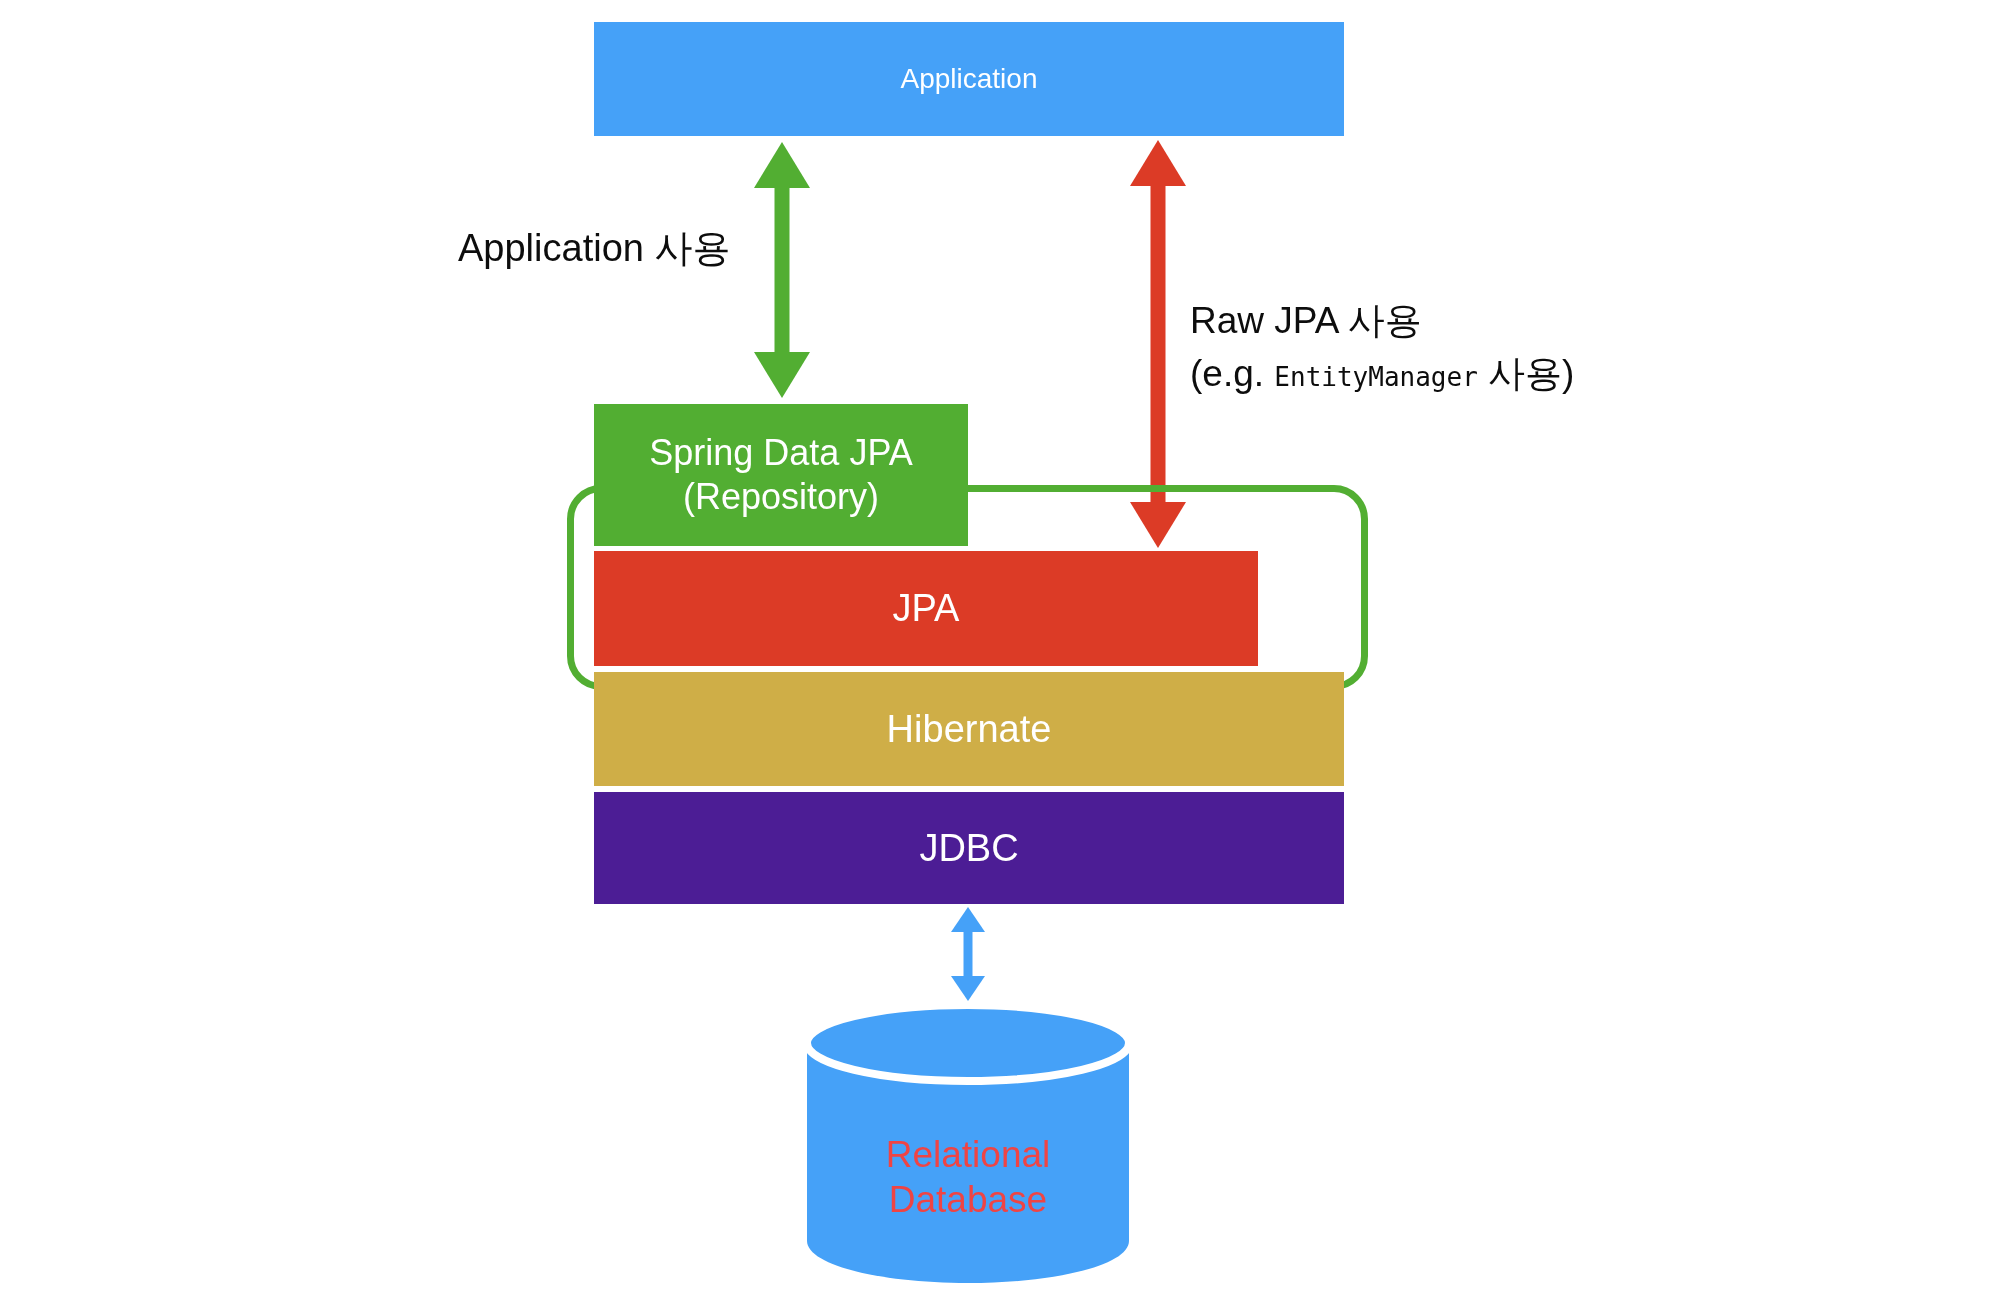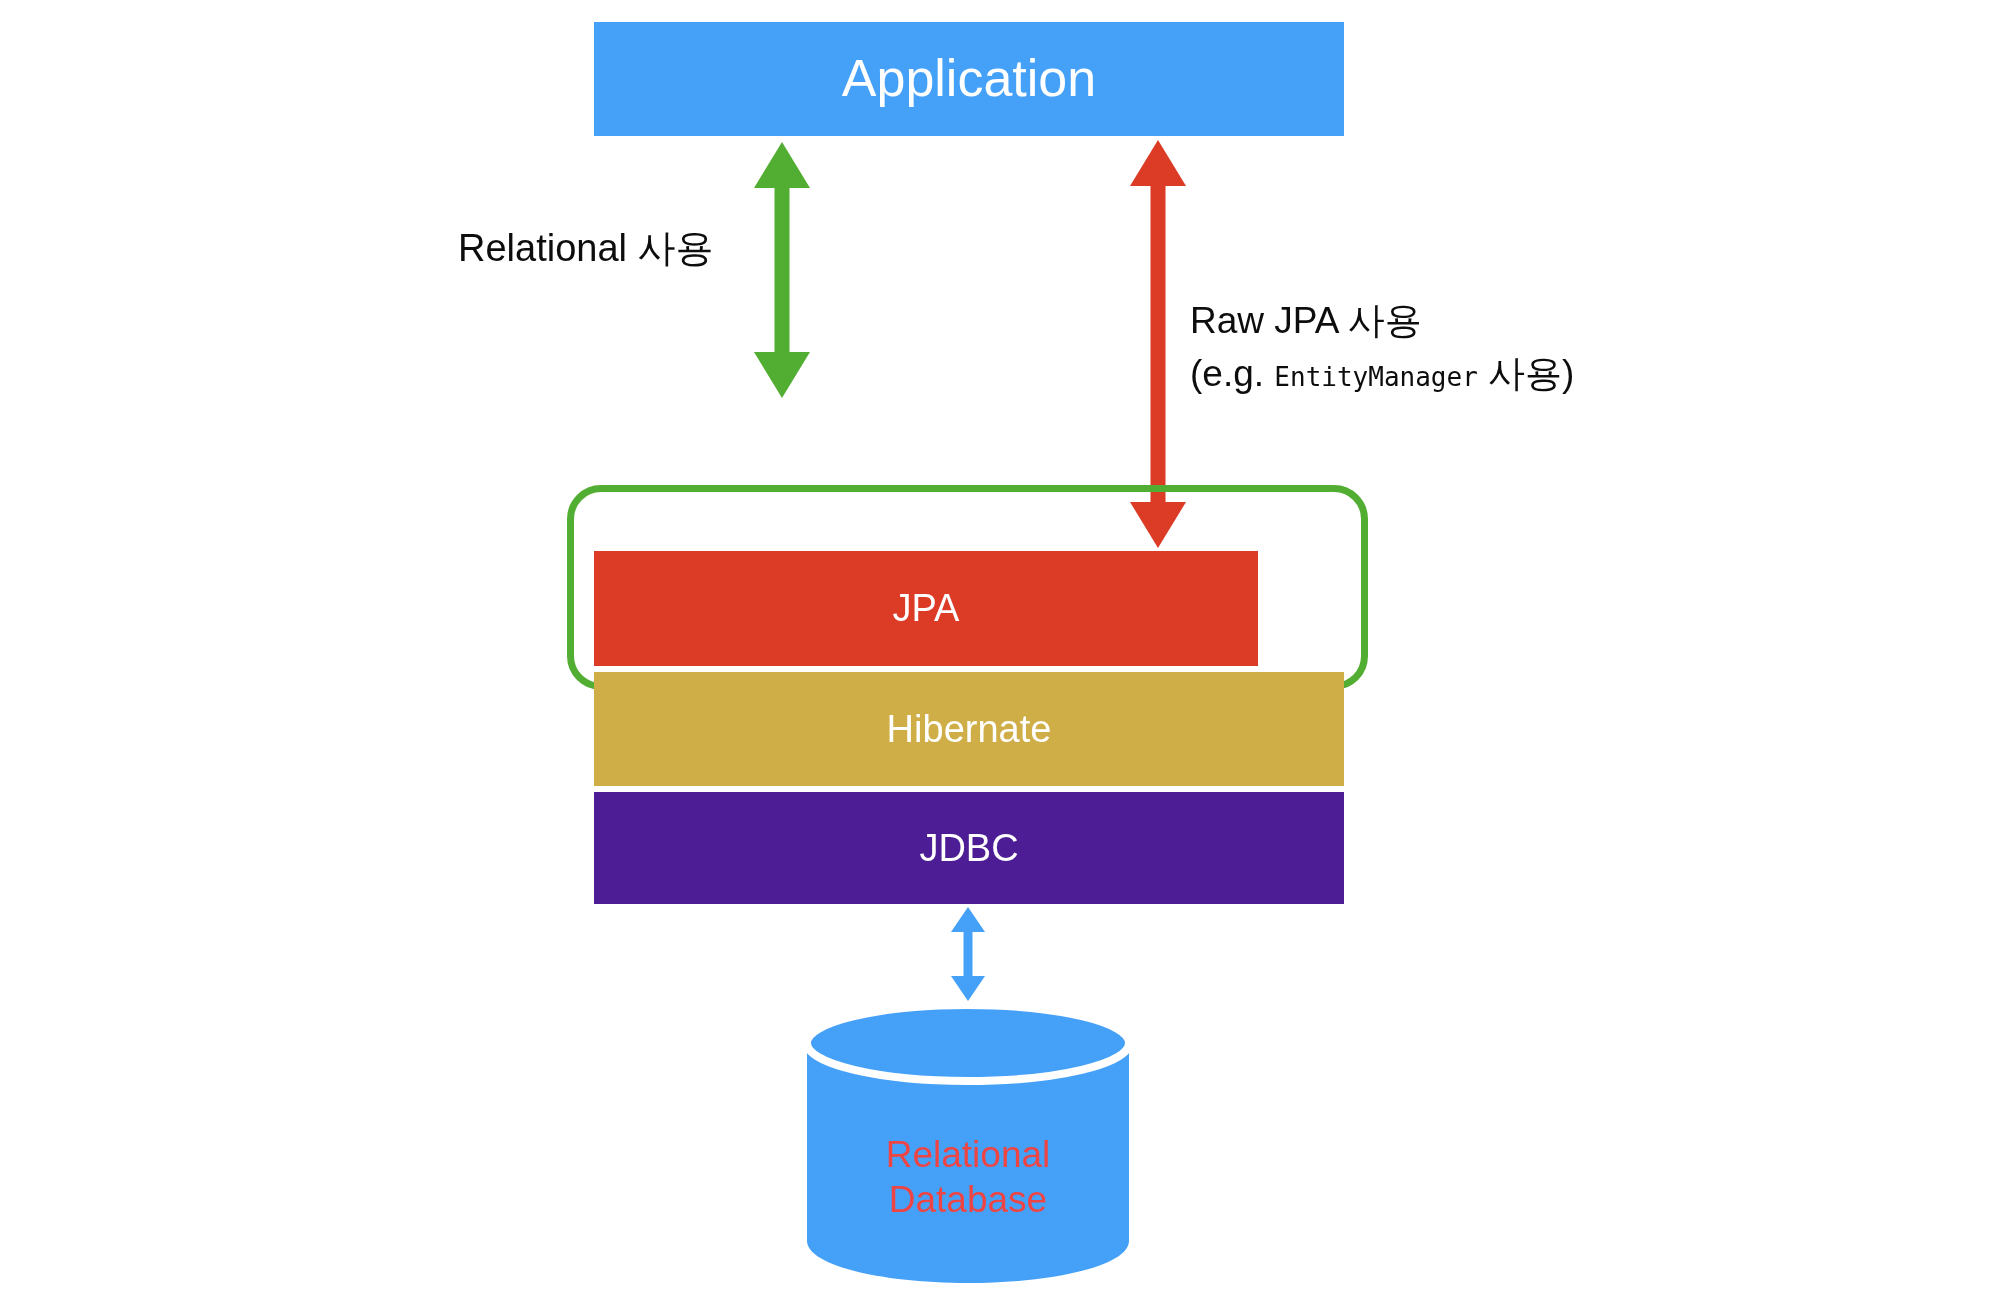--- a/index.html
+++ b/index.html
@@ -16,21 +16,21 @@
     color:#ffffff;
     text-align:center;
     line-height:1.22;
     white-space:pre-line;
     box-sizing:border-box;
   }
 
   
   #box-application{
     left:594px;top:22px;width:750px;height:114px;
-    background:#45a1f8;font-size:52px;
+    background:#45a1f8;font-size:28px;
   }
   #box-springdata{
     left:594px;top:404px;width:374px;height:142px;
     background:#52ae32;font-size:36px;z-index:6;
   }
   #box-jpa{
     left:594px;top:551px;width:664px;height:115px;
     background:#dc3b26;font-size:38px;z-index:5;
   }
   #box-hibernate{
@@ -94,29 +94,31 @@
     <polygon points="40,2 68,48 12,48" fill="#52ae32"></polygon>
     <polygon points="40,258 68,212 12,212" fill="#52ae32"></polygon>
   </svg>
 
   <svg class="arrow-svg" id="arrow-rawjpa" width="80" height="412" viewBox="0 0 80 412">
     <line x1="40" y1="34" x2="40" y2="378" stroke="#dc3b26" stroke-width="15"></line>
     <polygon points="40,2 68,48 12,48" fill="#dc3b26"></polygon>
     <polygon points="40,410 68,364 12,364" fill="#dc3b26"></polygon>
   </svg>
 
-  <div class="annotation" id="label-repository">Relational 사용</div>
+  <div class="annotation" id="label-repository">Application 사용</div>
 
   <div class="annotation" id="label-rawjpa">
     <div>Raw JPA 사용</div>
     <div><span>(e.g. </span><span class="mono">EntityManager</span><span> 사용)</span></div>
   </div>
 
   <div id="group-outline"></div>
 
+  <div class="layer-box" id="box-springdata">Spring Data JPA
+(Repository)</div>
 
   <div class="layer-box" id="box-jpa">JPA</div>
 
   <div class="layer-box" id="box-hibernate">Hibernate</div>
 
   <div class="layer-box" id="box-jdbc">JDBC</div>
 
   <svg class="arrow-svg" id="arrow-jdbc-db" width="48" height="96" viewBox="0 0 48 96">
     <line x1="24" y1="16" x2="24" y2="80" stroke="#45a1f8" stroke-width="9"></line>
     <polygon points="24,1 41,26 7,26" fill="#45a1f8"></polygon>

